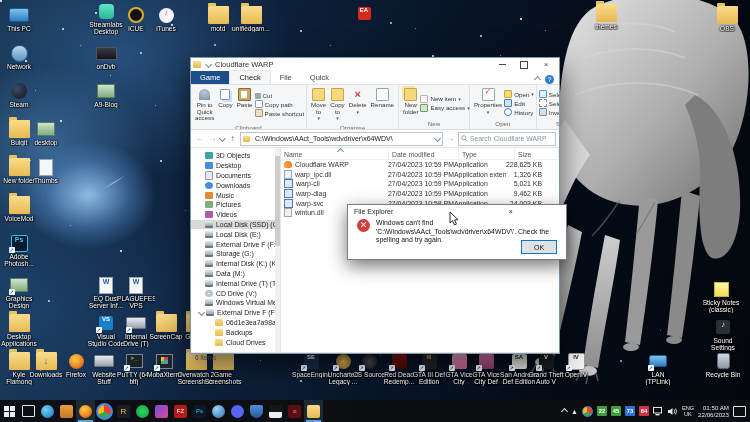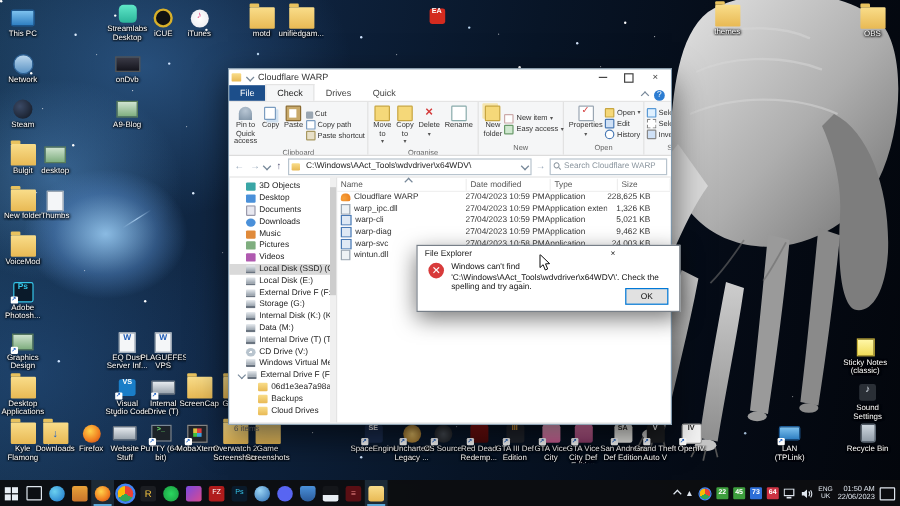--- a/index.html
+++ b/index.html
@@ -518,23 +518,23 @@
     <span class="ttl">Cloudflare WARP</span>
     <span class="wbtn">
         <span class="mn"></span>
       </span>
     <span class="wbtn">
         <span class="bx"></span>
       </span>
     <span class="wbtn">×</span>
   </div>
   <div class="tabs">
-    <span class="tab file">File</span>
+    <span class="tab file">Game</span>
     <span class="tab on">Check</span>
-    <span class="tab">Drives</span>
+    <span class="tab">File</span>
     <span class="tab">Quick</span>
     <span class="hlp">
         <span class="chev c-u"></span>
         <span class="qm">?</span>
       </span>
   </div>
   <div class="ribbon">
     <div class="rgrp" style="width:112px">
       <div class="rrow">
         <span class="rb">

